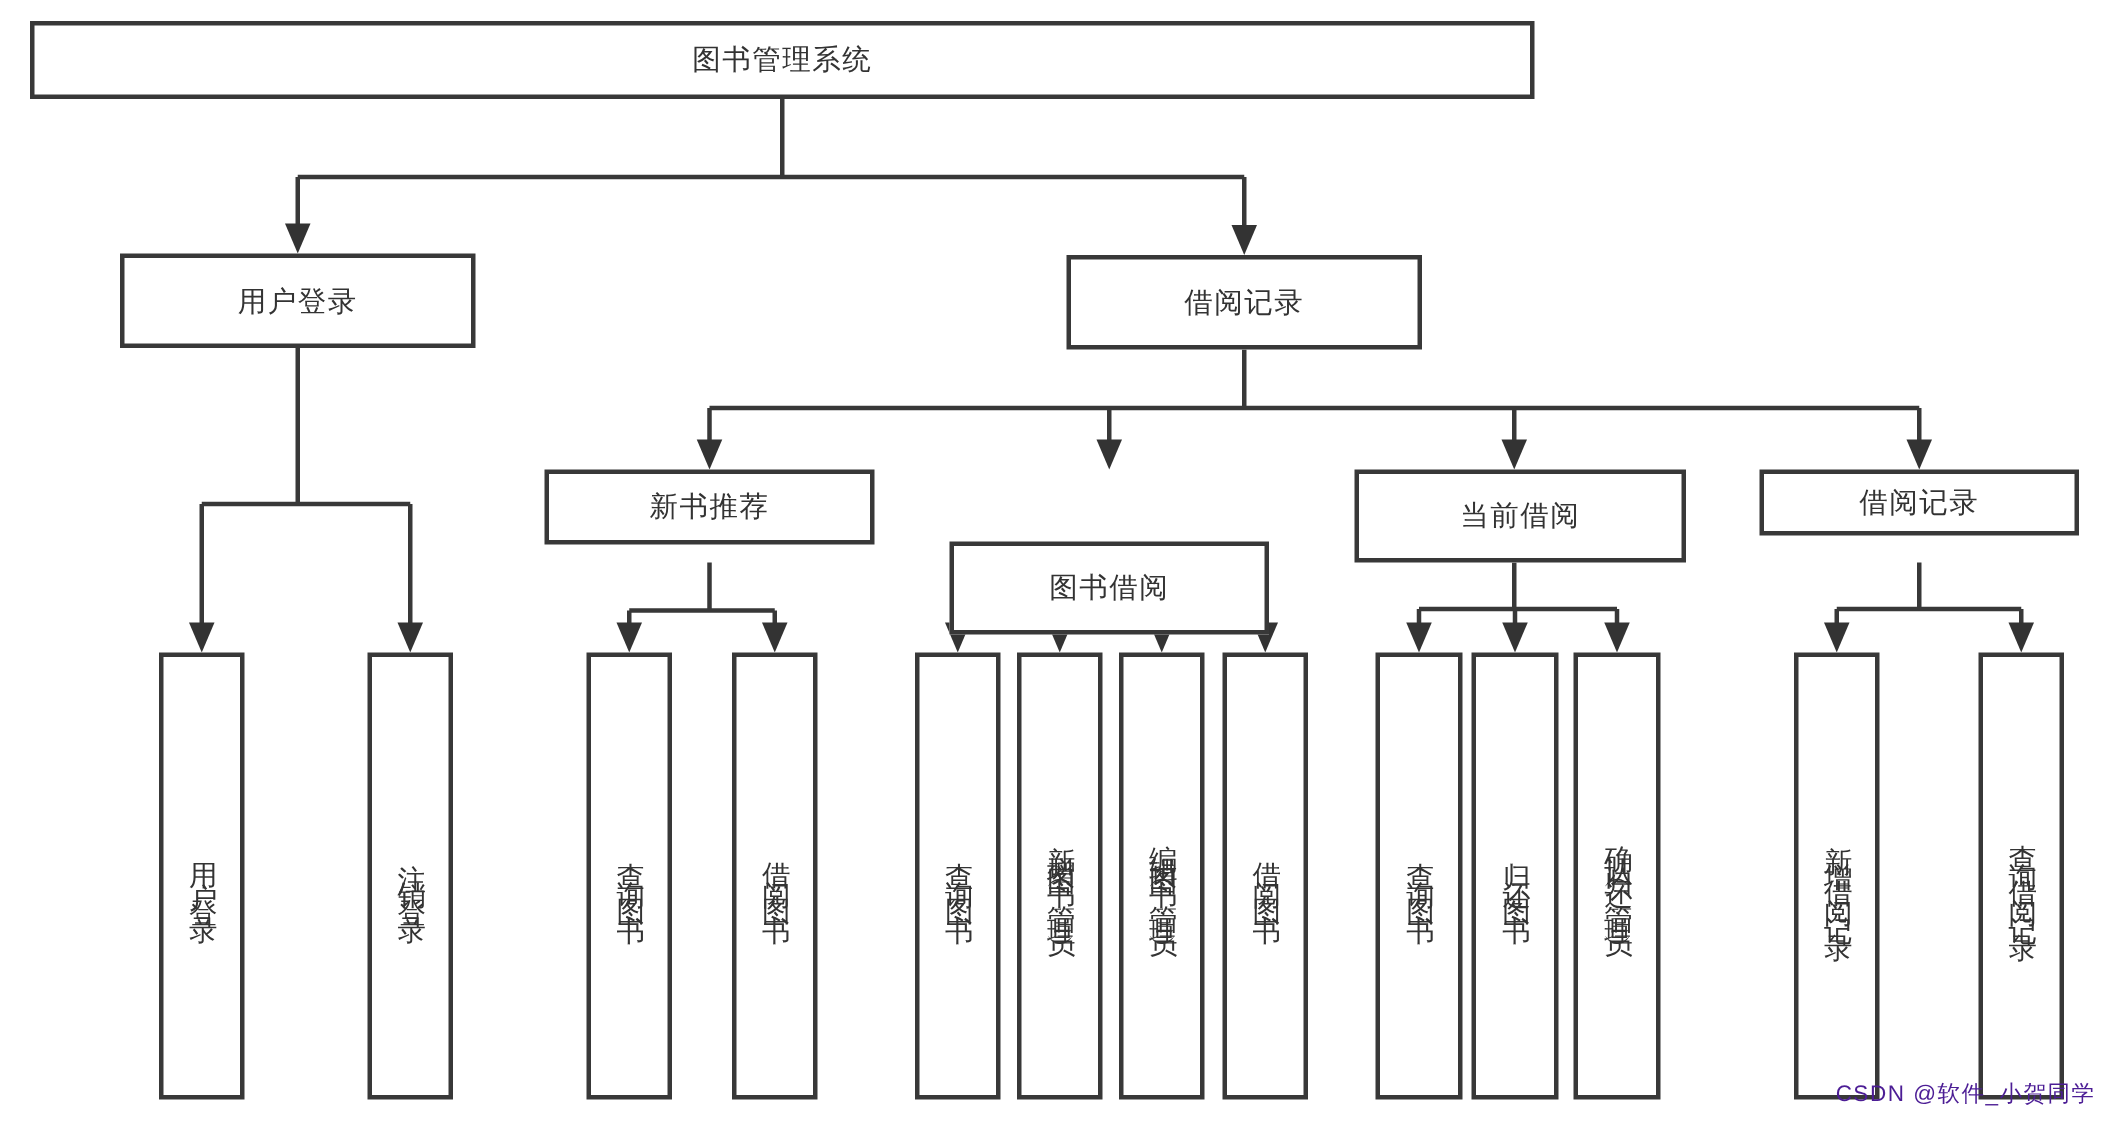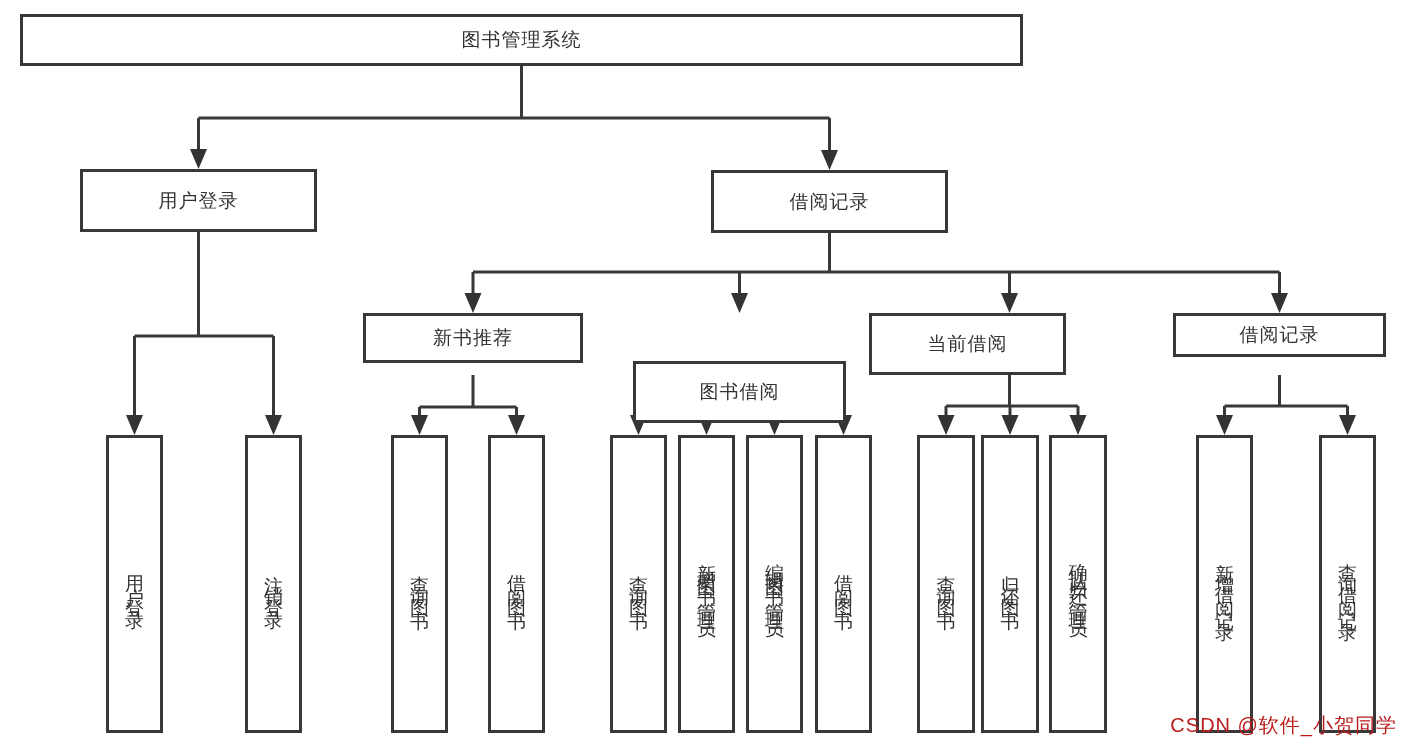--- a/index.html
+++ b/index.html
@@ -29,22 +29,22 @@
     writing-mode:vertical-rl;
     text-orientation:mixed;
     font-size:19px;
     letter-spacing:12px;
     white-space:nowrap;
   }
   .dense .vlabel{letter-spacing:8px;}
   .watermark{
     position:absolute;
     right:8px;bottom:8px;
-    font-size:20px;
-    color:#b91c1c;
+    font-size:15px;
+    color:#4c1d95;
     letter-spacing:1px;
     white-space:nowrap;
   }
 </style>
 </head>
 <body>
 
 <div class="canvas">
 
   <svg class="wires" viewBox="0 0 1405 747" xmlns="http://www.w3.org/2000/svg">
@@ -97,21 +97,21 @@
   <div class="box" style="left:711px;top:170px;width:237px;height:63px;">
     <span class="hlabel">借阅记录</span>
   </div>
 
   <div class="box" style="left:363px;top:313px;width:220px;height:50px;">
     <span class="hlabel">新书推荐</span>
   </div>
   <div class="box" style="left:633px;top:313px;width:213px;height:62px;margin-top:48px;">
     <span class="hlabel">图书借阅</span>
   </div>
-  <div class="box" style="left:869px;top:313px;width:197px;height:62px;text-align:center;">
+  <div class="box" style="left:903px;top:313px;width:221px;height:62px;text-align:center;">
     <span class="hlabel">当前借阅</span>
   </div>
   <div class="box" style="left:1173px;top:313px;width:213px;height:44px;">
     <span class="hlabel">借阅记录</span>
   </div>
 
   <div class="box" style="left:106px;top:435px;width:57px;height:298px;">
     <span class="vlabel">用户登录</span>
   </div>
   <div class="box" style="left:245px;top:435px;width:57px;height:298px;">

